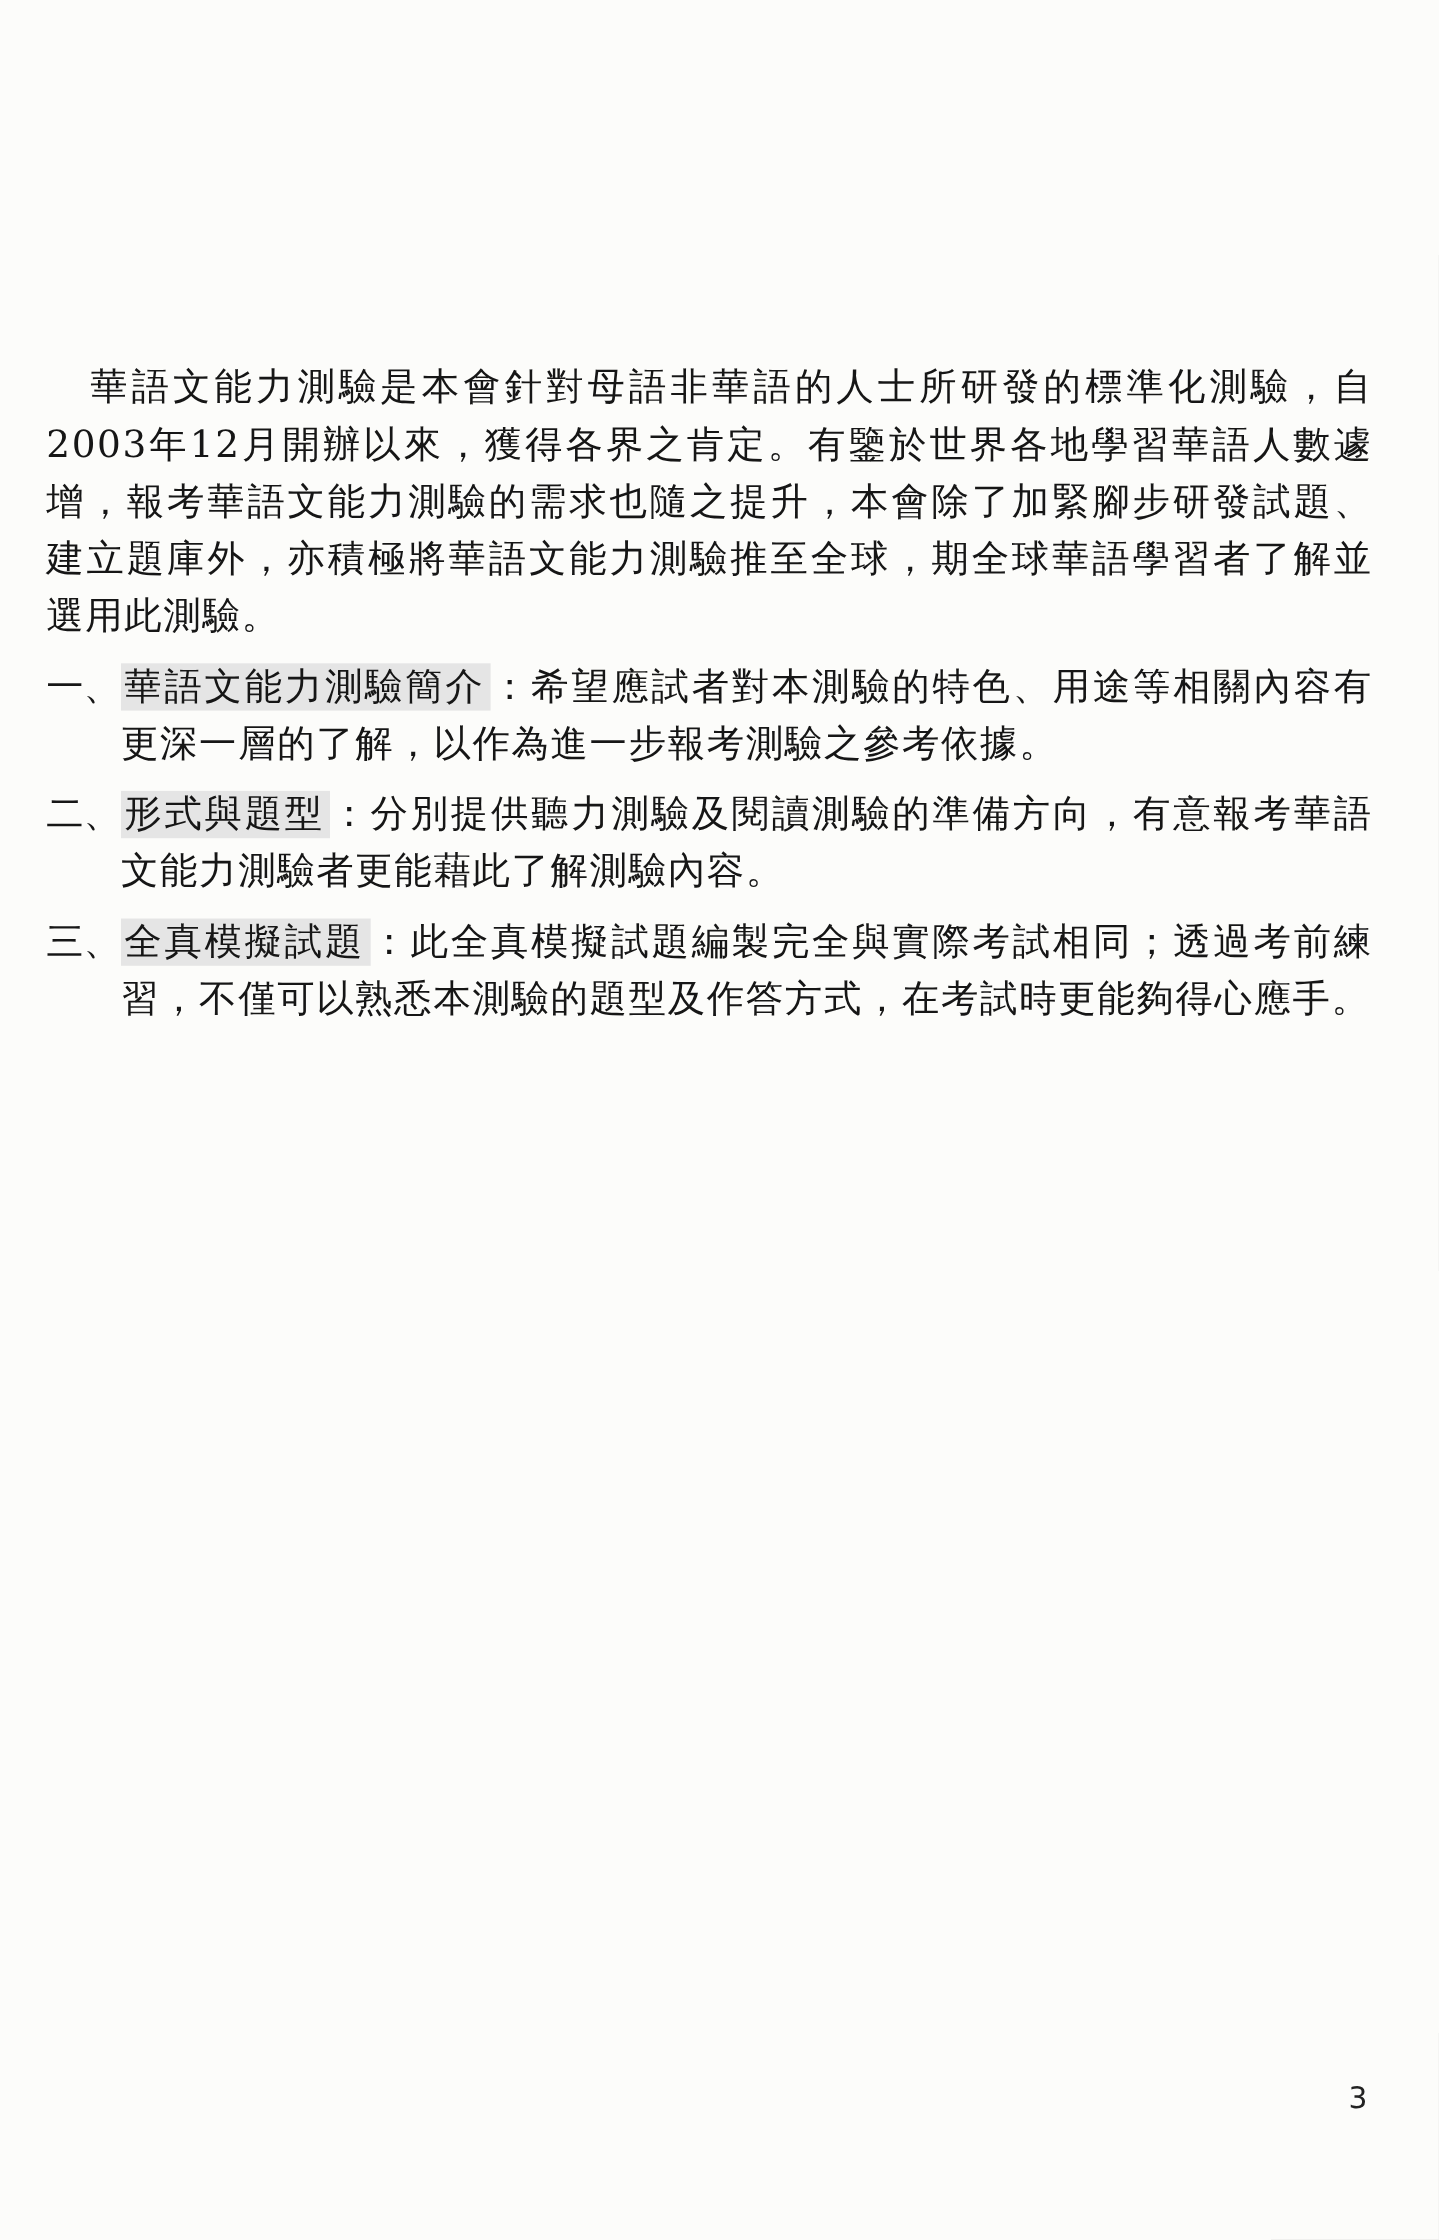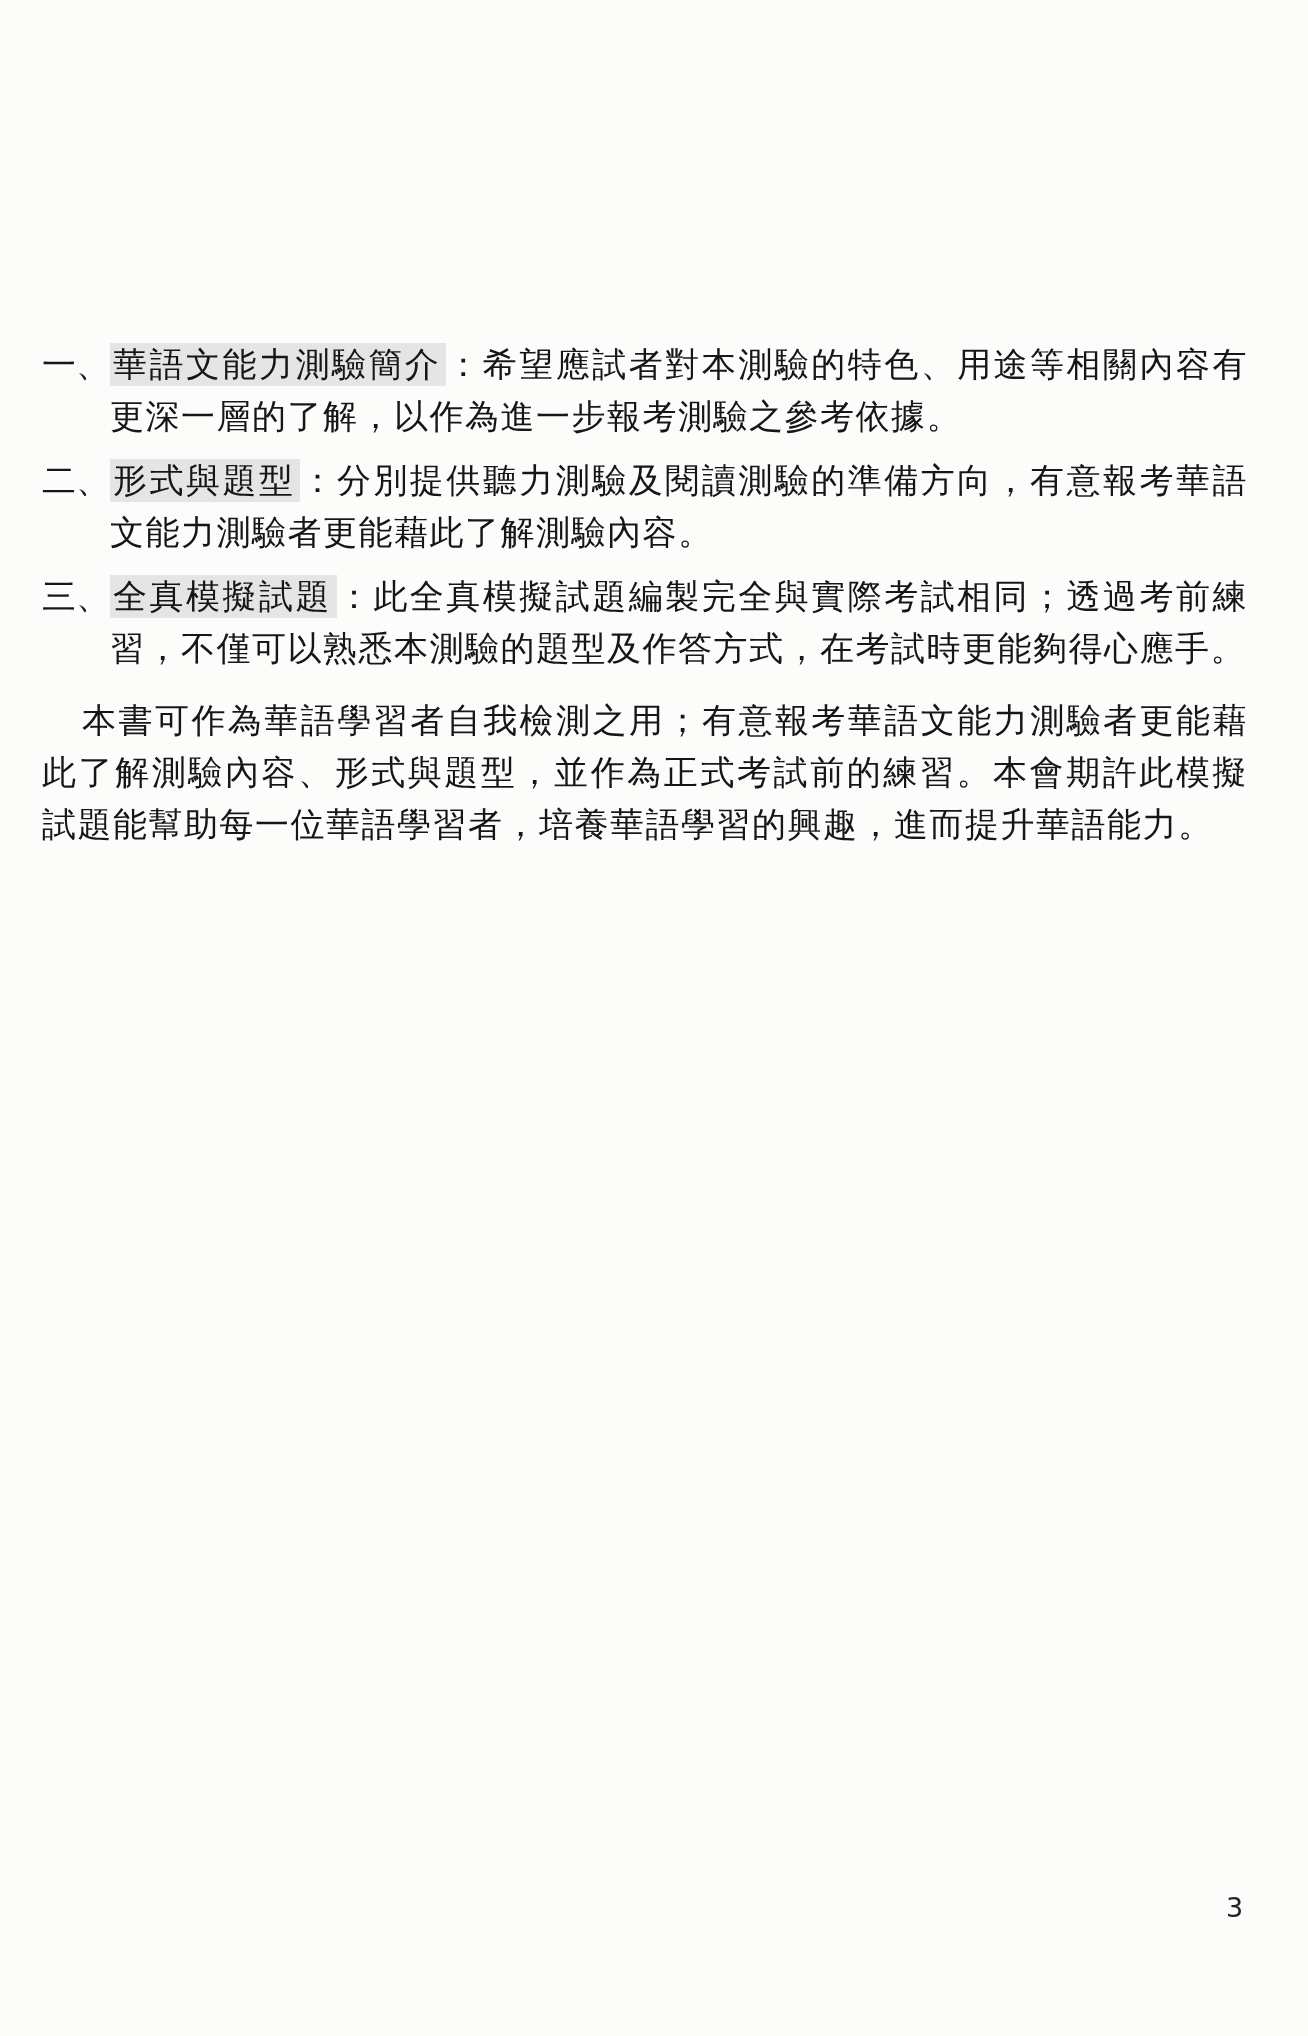--- a/index.html
+++ b/index.html
@@ -65,37 +65,37 @@
     font-family: "DejaVu Sans", "Liberation Sans", sans-serif;
   }
 </style>
 </head>
 <body>
 
 <div class="page">
 
   <div class="doc">
 
+    <p class="para">華語文能力測驗是本會針對母語非華語的人士所研發的標準化測驗，自2003年12月開辦以來，獲得各界之肯定。有鑒於世界各地學習華語人數遽增，報考華語文能力測驗的需求也隨之提升，本會除了加緊腳步研發試題、建立題庫外，亦積極將華語文能力測驗推至全球，期全球華語學習者了解並選用此測驗。</p>
 
 
 
     <div class="feature-item">
       <div class="feature-marker">一、</div>
       <div class="feature-body"><span class="term-highlight">華語文能力測驗簡介</span><span>：</span><span>希望應試者對本測驗的特色、用途等相關內容有更深一層的了解，以作為進一步報考測驗之參考依據。</span></div>
     </div>
 
     <div class="feature-item">
       <div class="feature-marker">二、</div>
       <div class="feature-body"><span class="term-highlight">形式與題型</span><span>：</span><span>分別提供聽力測驗及閱讀測驗的準備方向，有意報考華語文能力測驗者更能藉此了解測驗內容。</span></div>
     </div>
 
     <div class="feature-item">
       <div class="feature-marker">三、</div>
       <div class="feature-body"><span class="term-highlight">全真模擬試題</span><span>：</span><span>此全真模擬試題編製完全與實際考試相同；透過考前練習，不僅可以熟悉本測驗的題型及作答方式，在考試時更能夠得心應手。</span></div>
     </div>
 
-    <p class="para closing-para">本書可作為華語學習者自我檢測之用；有意報考華語文能力測驗者更能藉此了解測驗內容、形式與題型，並作為正式考試前的練習。本會期許此模擬試題能幫助每一位華語學習者，培養華語學習的興趣，進而提升華語能力。</p>
 
   </div>
 
   <div class="page-number">3</div>
 
 </div>
 
 </body></html>

